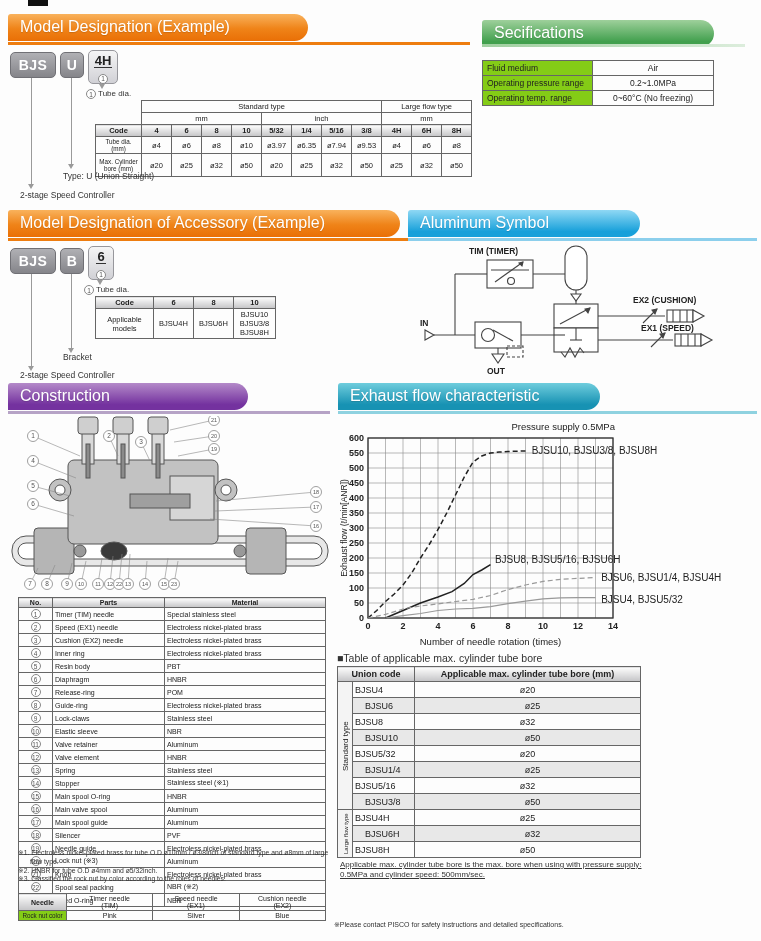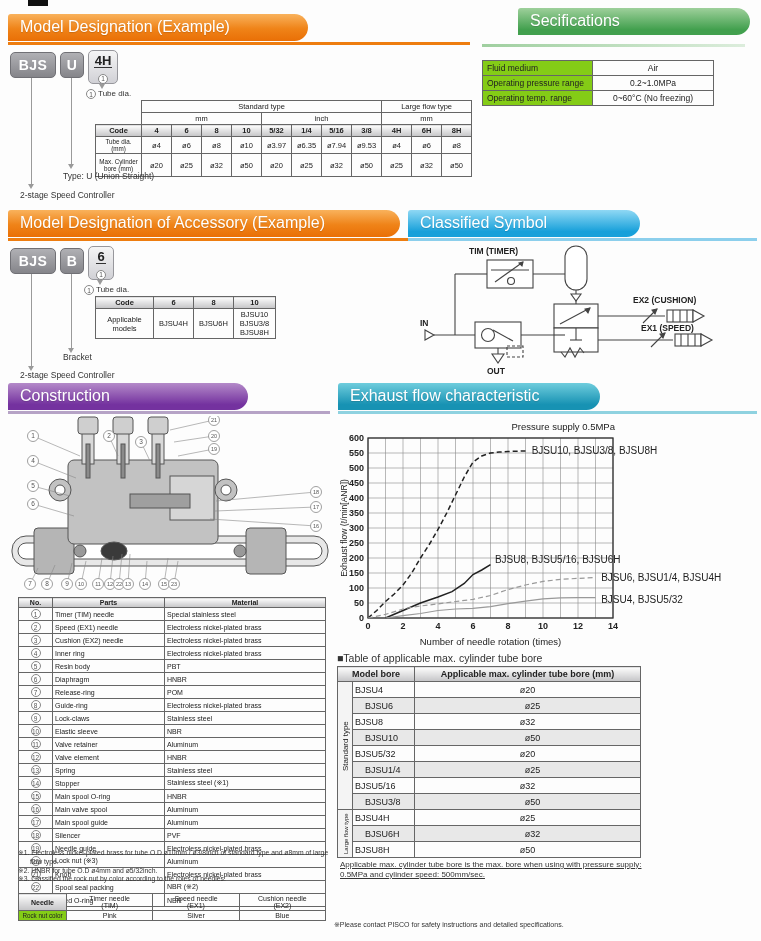--- a/index.html
+++ b/index.html
@@ -148,21 +148,21 @@
             <td class="c" style="height:20px">ø32</td>
             <td class="c" style="height:20px">ø50</td>
           </tr>
         </tbody>
       </table>
     </div>
 
   <div class="small-label" style="left:63px;top:171px;">Type: U (Union Straight)</div>
   <div class="small-label" style="left:20px;top:190px;">2-stage Speed Controller</div>
 
-  <div class="hdr g" style="left:482px;top:8px;width:232px;margin-left:36px;"><span>Secifications</span></div>
+  <div class="hdr g" style="left:482px;top:20px;width:232px;"><span>Secifications</span></div>
   <div class="ul g-ul" style="left:482px;top:44px;width:263px;"></div>
   <div class="abs" id="specTable" style="left:482px;top:60px;width:232px;">
       <table class="tb" style="width:100%;font-size:8.5px;border:1.4px solid #555">
         <colgroup>
           <col style="width:110px">
           <col>
         </colgroup>
         <tbody>
           <tr>
             <td class="gray" style="padding:2px 4px">Fluid medium</td>
@@ -223,21 +223,21 @@
             <td class="c">BJSU6H</td>
             <td class="c">BJSU10<br>BJSU3/8<br>BJSU8H</td>
           </tr>
         </tbody>
       </table>
     </div>
 
   <div class="small-label" style="left:63px;top:352px;">Bracket</div>
   <div class="small-label" style="left:20px;top:370px;">2-stage Speed Controller</div>
 
-  <div class="hdr bl" style="left:408px;top:210px;width:232px;"><span>Classified Symbol</span></div>
+  <div class="hdr bl" style="left:408px;top:210px;width:232px;"><span>Aluminum Symbol</span></div>
   <div class="ul bl-ul" style="left:408px;top:238px;width:349px;"></div>
 
   <svg class="abs" style="left:415px;top:242px;" width="345" height="135" viewBox="0 0 345 135">
     <g stroke="#444" stroke-width="1.1" fill="none">
 
       <polygon points="10,88 10,98 19,93" fill="#fff"></polygon>
       <line x1="19" y1="93" x2="150" y2="93"></line>
 
       <rect x="60" y="80" width="46" height="26" fill="#fff"></rect>
       <circle cx="73" cy="93" r="6.5"></circle>
@@ -631,21 +631,21 @@
   <div class="abs" style="left:337px;top:652px;font-size:10.5px;color:#333;">■Table of applicable max. cylinder tube bore</div>
   <div class="abs" id="boreTable" style="left:337px;top:666px;width:304px;">
       <table class="tb" style="width:100%;font-size:9px">
         <colgroup>
           <col style="width:15px">
           <col style="width:62px">
           <col>
         </colgroup>
         <tbody>
           <tr style="height:15px">
-            <td class="hd" colspan="2">Model bore</td>
+            <td class="hd" colspan="2">Union code</td>
             <td class="hd">Applicable max. cylinder tube bore (mm)</td>
           </tr>
           <tr style="height:16px">
             <td class="rot" rowspan="8" style="font-size:8px">Standard type</td>
             <td class="">BJSU4</td>
             <td class="c">ø20</td>
           </tr>
           <tr style="height:16px">
             <td class=" alt">BJSU6</td>
             <td class="c alt">ø25</td>

